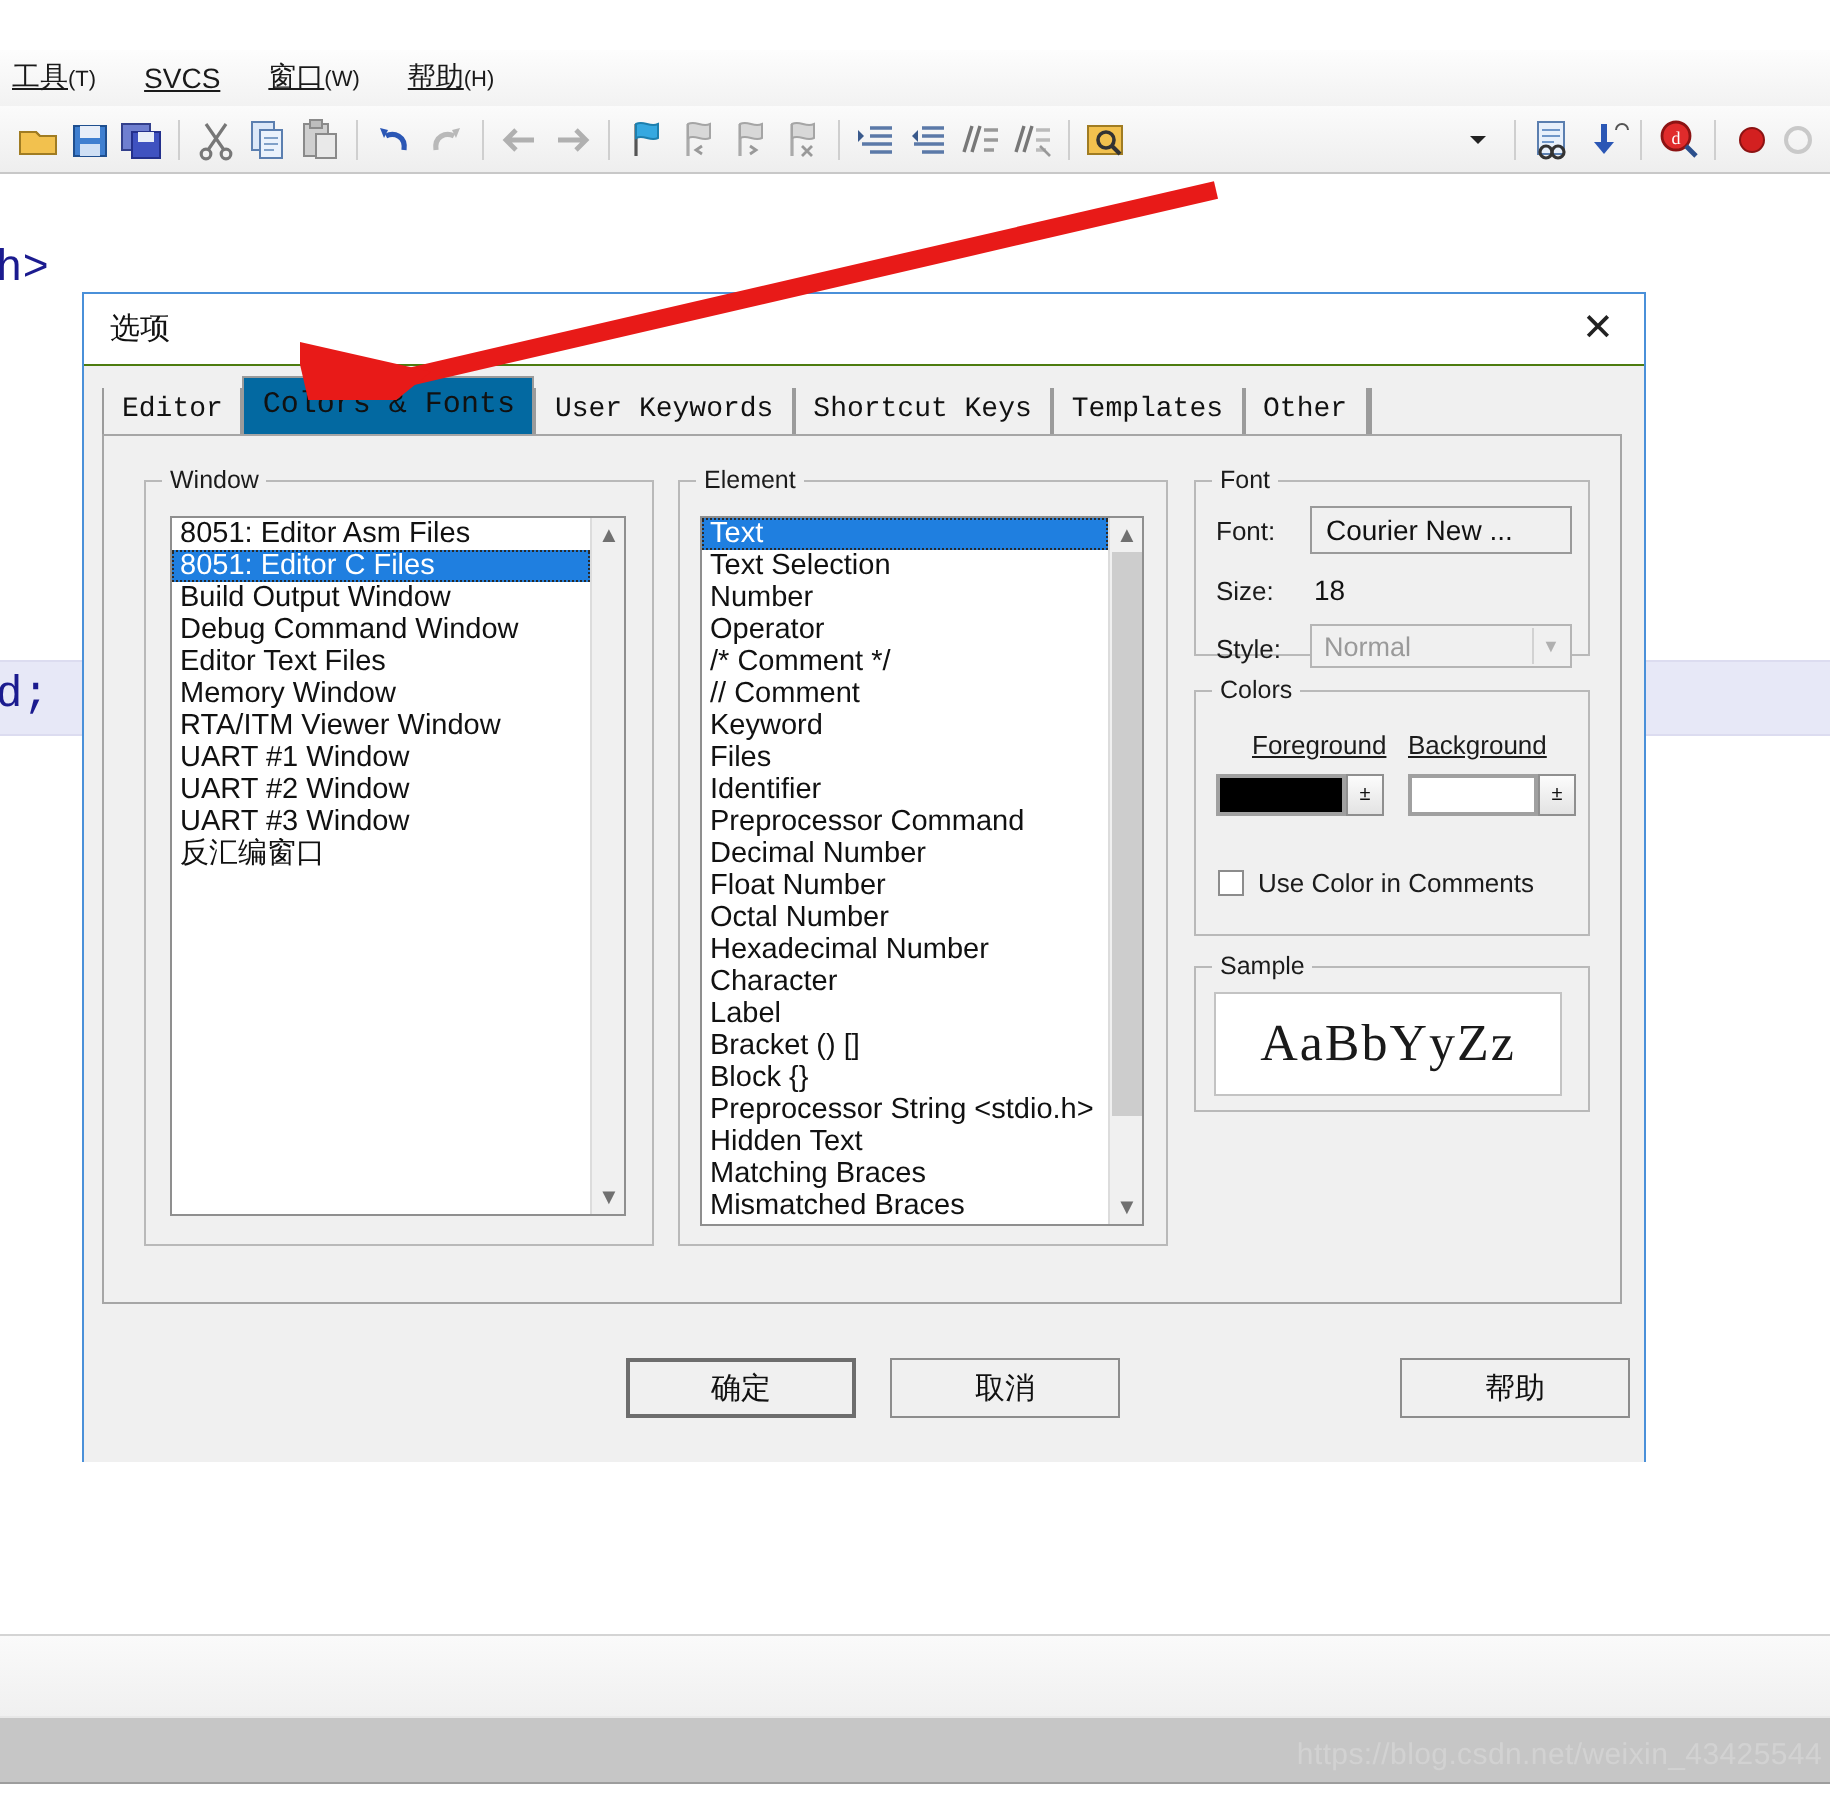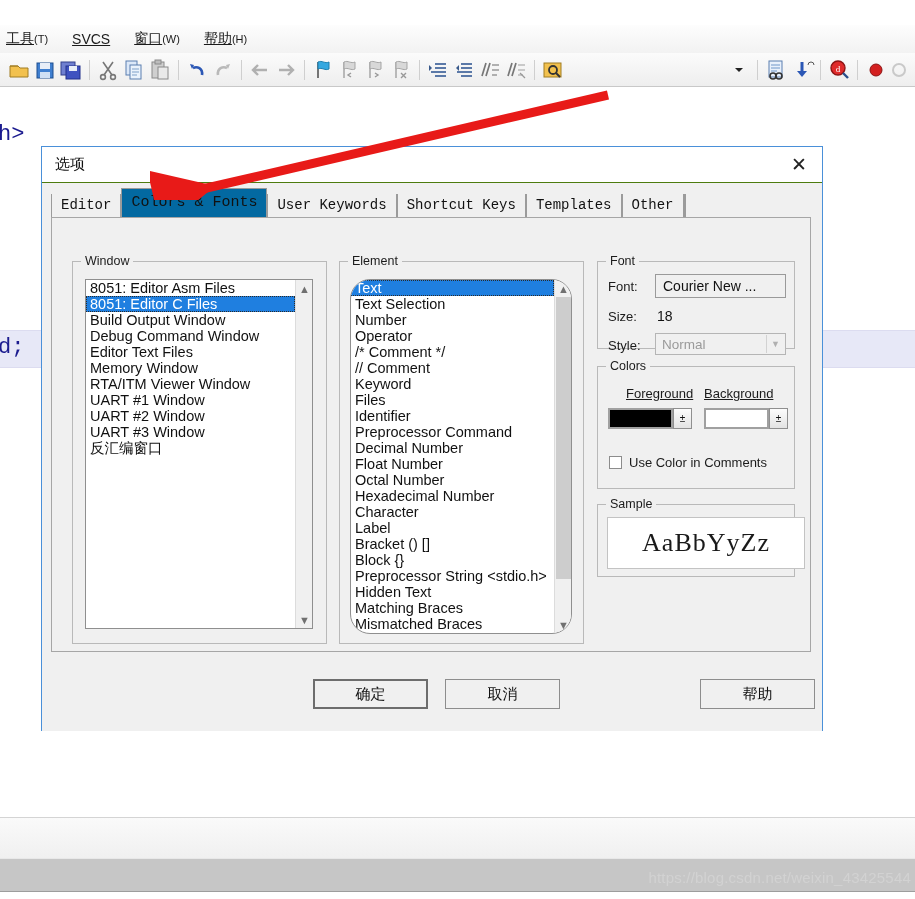--- a/index.html
+++ b/index.html
@@ -101,21 +101,21 @@
   }
   .tab.last-sep { border-right:1px solid #9b9b9b; width:0; padding:3px 0 4px 0; }
 
   .tabpanel {
     position:absolute; left:9px; top:34px; width:760px; height:435px;
     background:#f0f0f0; border:1px solid #a6a6a6;
     box-sizing:border-box;
   }
 
   
-  .group { position:absolute; box-sizing:border-box;margin-top:21px; }
+  .group { position:absolute; box-sizing:border-box; }
   .group > .grp-border {
     position:absolute; left:0; top:7px; right:0; bottom:0;
     border:1px solid #b9b9b9; border-radius:0;
   }
   .group > .grp-label {
     position:absolute; left:9px; top:0; background:#f0f0f0; padding:0 4px;
     font-size:12.5px; color:#1b1b1b; z-index:2;
   }
 
   .listbox {
@@ -430,21 +430,21 @@
             <div class="sbar">
               <div class="arw up">▲</div>
               <div class="arw dn">▼</div>
             </div>
           </div>
         </div>
 
         <div class="group" style="left:287px; top:15px; width:245px; height:390px;">
           <div class="grp-border"></div>
           <div class="grp-label">Element</div>
-          <div class="listbox" style="left:11px; top:25px; width:222px; height:355px;border-radius:20px;">
+          <div class="listbox" style="left:11px; top:25px; width:222px; height:355px;">
             <div class="list-items">
               <div class="li sel">Text</div>
               <div class="li">Text Selection</div>
               <div class="li">Number</div>
               <div class="li">Operator</div>
               <div class="li">/* Comment */</div>
               <div class="li">// Comment</div>
               <div class="li">Keyword</div>
               <div class="li">Files</div>
               <div class="li">Identifier</div>
@@ -497,21 +497,21 @@
           <div class="colorwell" style="left:107px; top:49px; width:65px; height:21px; background:#ffffff;"></div>
           <div class="colordrop" style="left:172px; top:49px;">±</div>
 
           <div class="chk" style="left:12px; top:97px;"></div>
           <div class="clabel" style="left:32px; top:96px;">Use Color in Comments</div>
         </div>
 
         <div class="group" style="left:545px; top:258px; width:198px; height:80px;">
           <div class="grp-border"></div>
           <div class="grp-label">Sample</div>
-          <div class="sample" style="left:10px; top:20px; width:198px; height:52px;">AaBbYyZz</div>
+          <div class="sample" style="left:10px; top:20px; width:174px; height:52px;">AaBbYyZz</div>
         </div>
 
       </div>
 
       <div class="btn default" style="left:271px; top:496px; width:115px; height:30px;">确定</div>
       <div class="btn" style="left:403px; top:496px; width:115px; height:30px;">取消</div>
       <div class="btn" style="left:658px; top:496px; width:115px; height:30px;">帮助</div>
 
     </div>
   </div>

